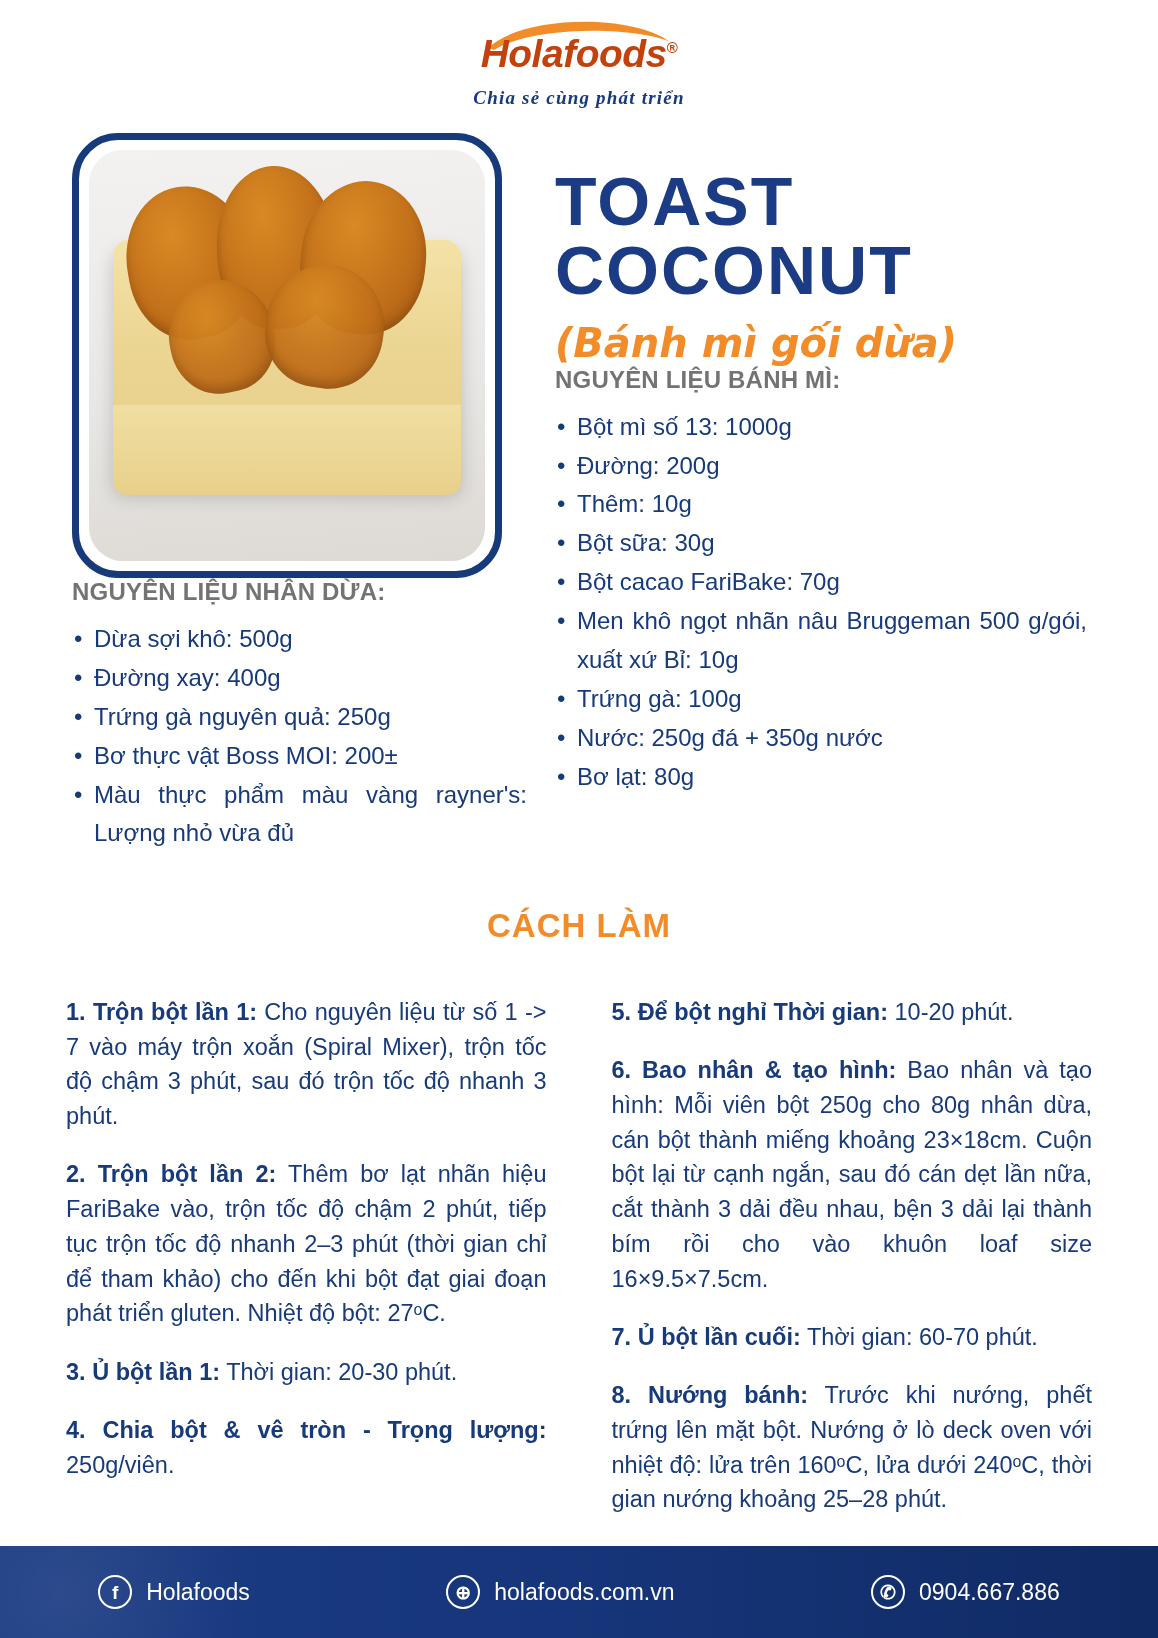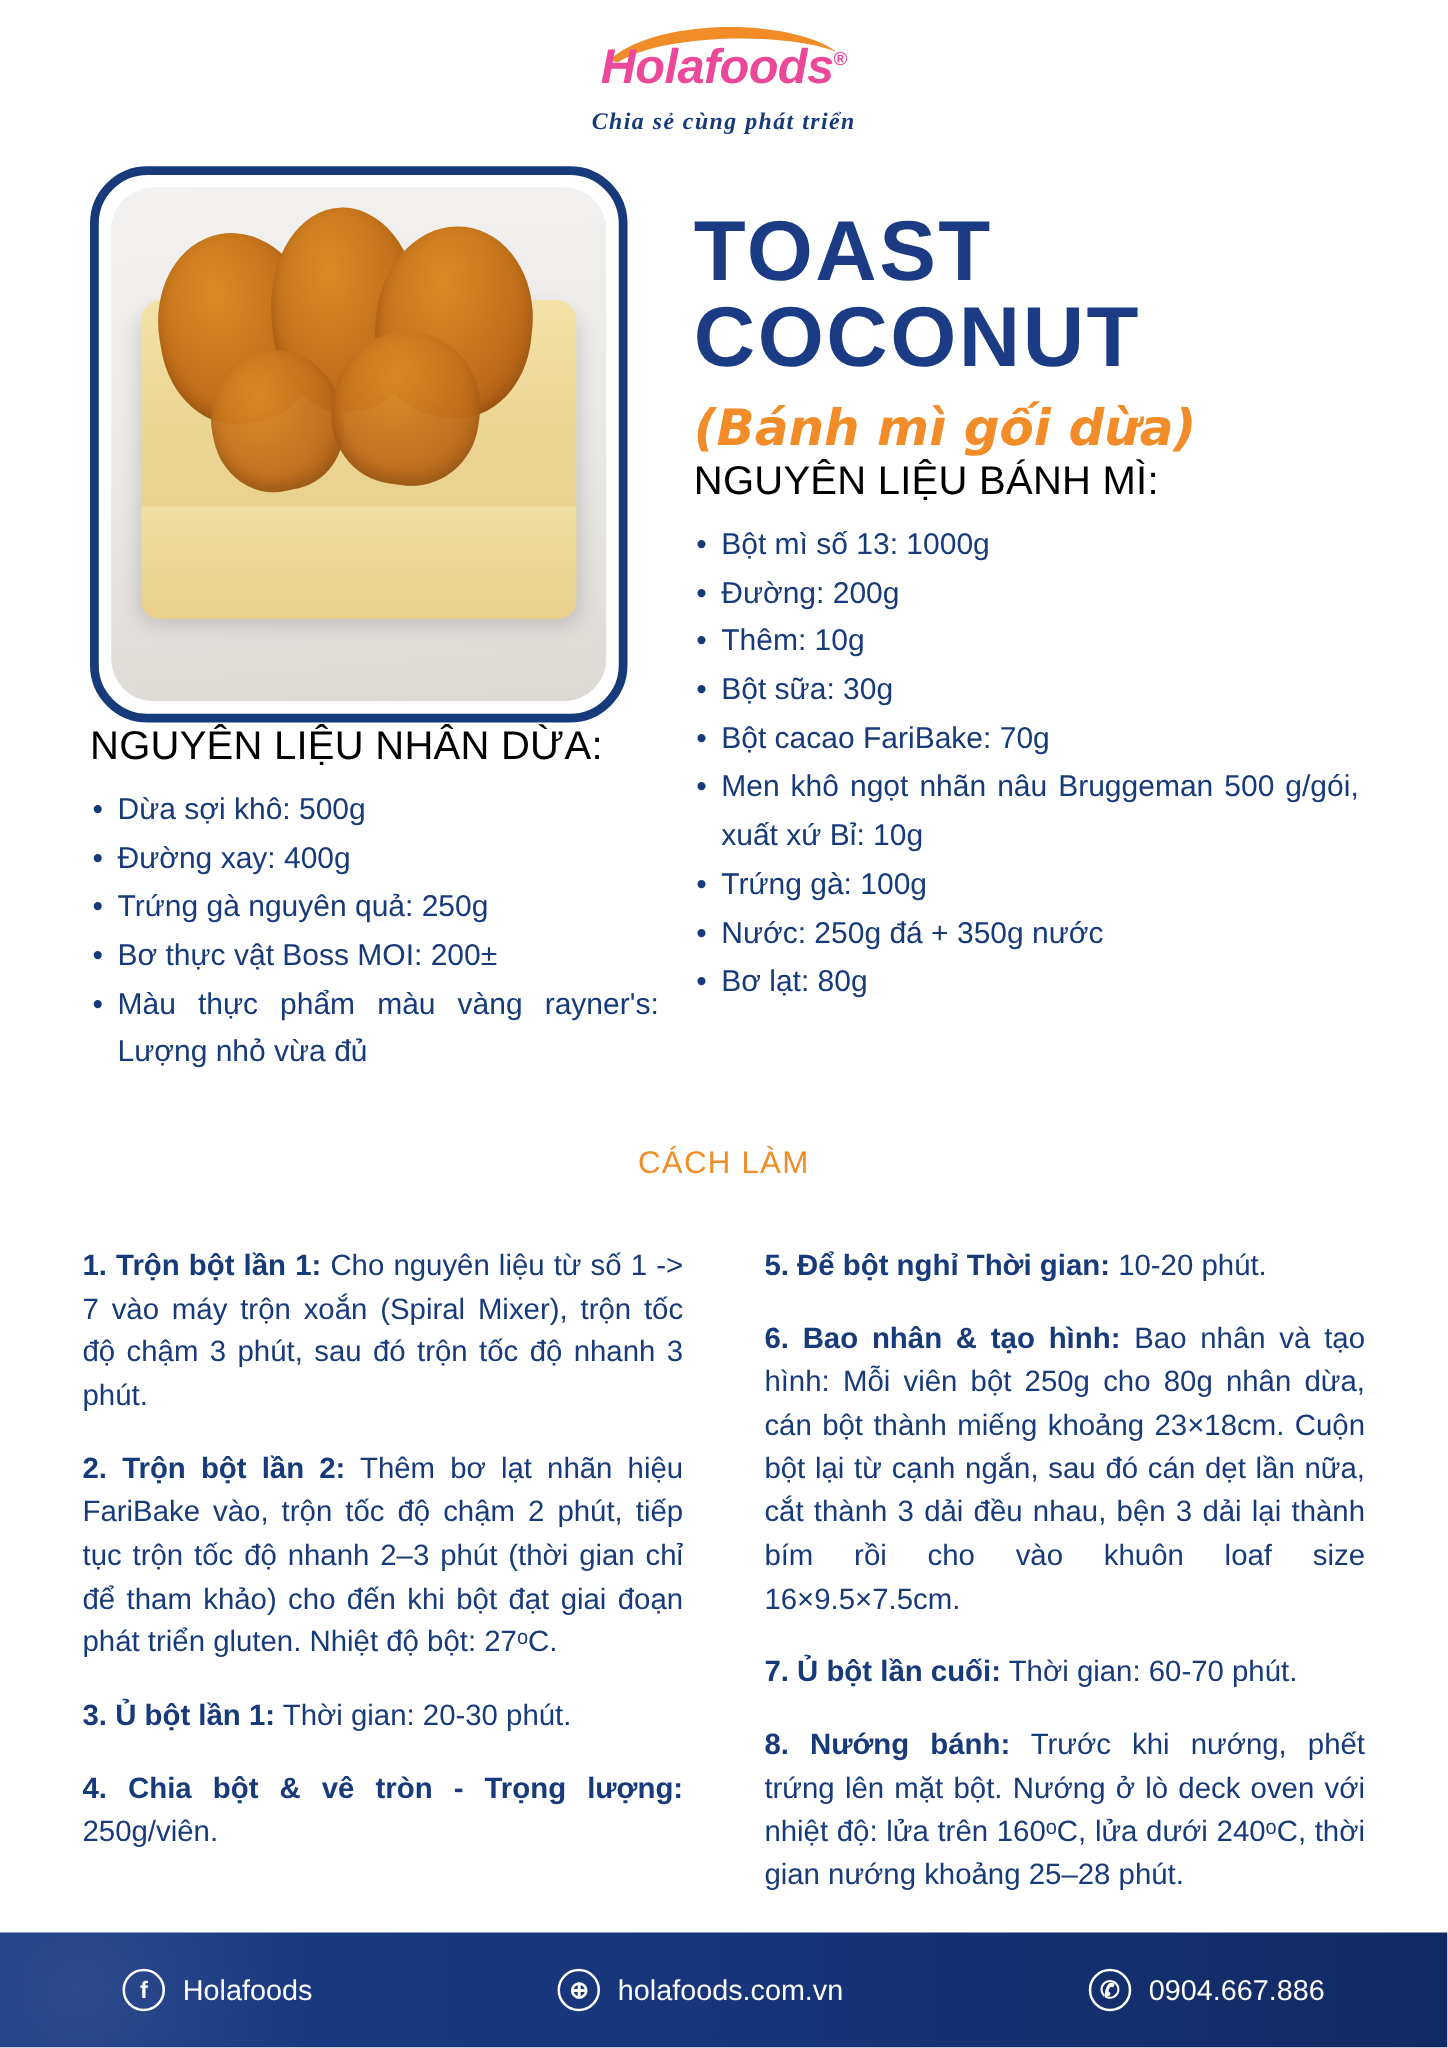--- a/index.html
+++ b/index.html
@@ -29,21 +29,21 @@
     top: -22px;
     left: 50%;
     transform: translateX(-50%);
     width: 190px;
     height: 40px;
   }
   .logo-text {
     font-size: 39px;
     font-weight: bold;
     font-style: italic;
-    color: #ec4899;
+    color: #c2410c;
     letter-spacing: -0.5px;
     position: relative;
     line-height: 1;
   }
   .logo-reg {
     font-size: 15px;
     vertical-align: super;
     font-style: normal;
     font-weight: bold;
   }
@@ -109,23 +109,23 @@
   .c5 { left: 44%; top: 10%;  width: 34%; height: 50%; transform: rotate(8deg); opacity:.95;}
   .bread-side {
     position: absolute;
     left: 6%; top: 62%;
     width: 88%; height: 22%;
     background: linear-gradient(180deg, #f0dfa2 0%, #e8d08b 100%);
     border-radius: 0 0 14px 14px;
   }
 
   h2.section-title {
-    font-size: 32px;
-    font-weight: normal;
-    color: #000000;
+    font-size: 24px;
+    font-weight: bold;
+    color: #737373;
     margin: 0 0 14px 0;
     letter-spacing: .2px;
   }
   .ing-title-left { margin-top: 36px; margin-left: 0; }
 
   ul.ing-list { list-style: none; margin: 0; padding: 0; }
   ul.ing-list li {
     font-size: 24px;
     color: #173a7a;
     line-height: 1.62;
@@ -155,22 +155,22 @@
     font-style: italic;
     color: #f28c28;
     margin: 14px 0 0 0;
     font-family: "DejaVu Sans", sans-serif;
   }
   .ing-title-right { margin-top: 48px; }
 
   
   .howto-title {
     text-align: center;
-    font-size: 25px;
-    font-weight: normal;
+    font-size: 33px;
+    font-weight: bold;
     color: #f28c28;
     letter-spacing: 1px;
     margin: 54px 0 26px 0;
   }
   .steps {
     display: flex;
     padding: 0 66px;
     gap: 65px;
   }
   .steps-col { width: 50%; }

